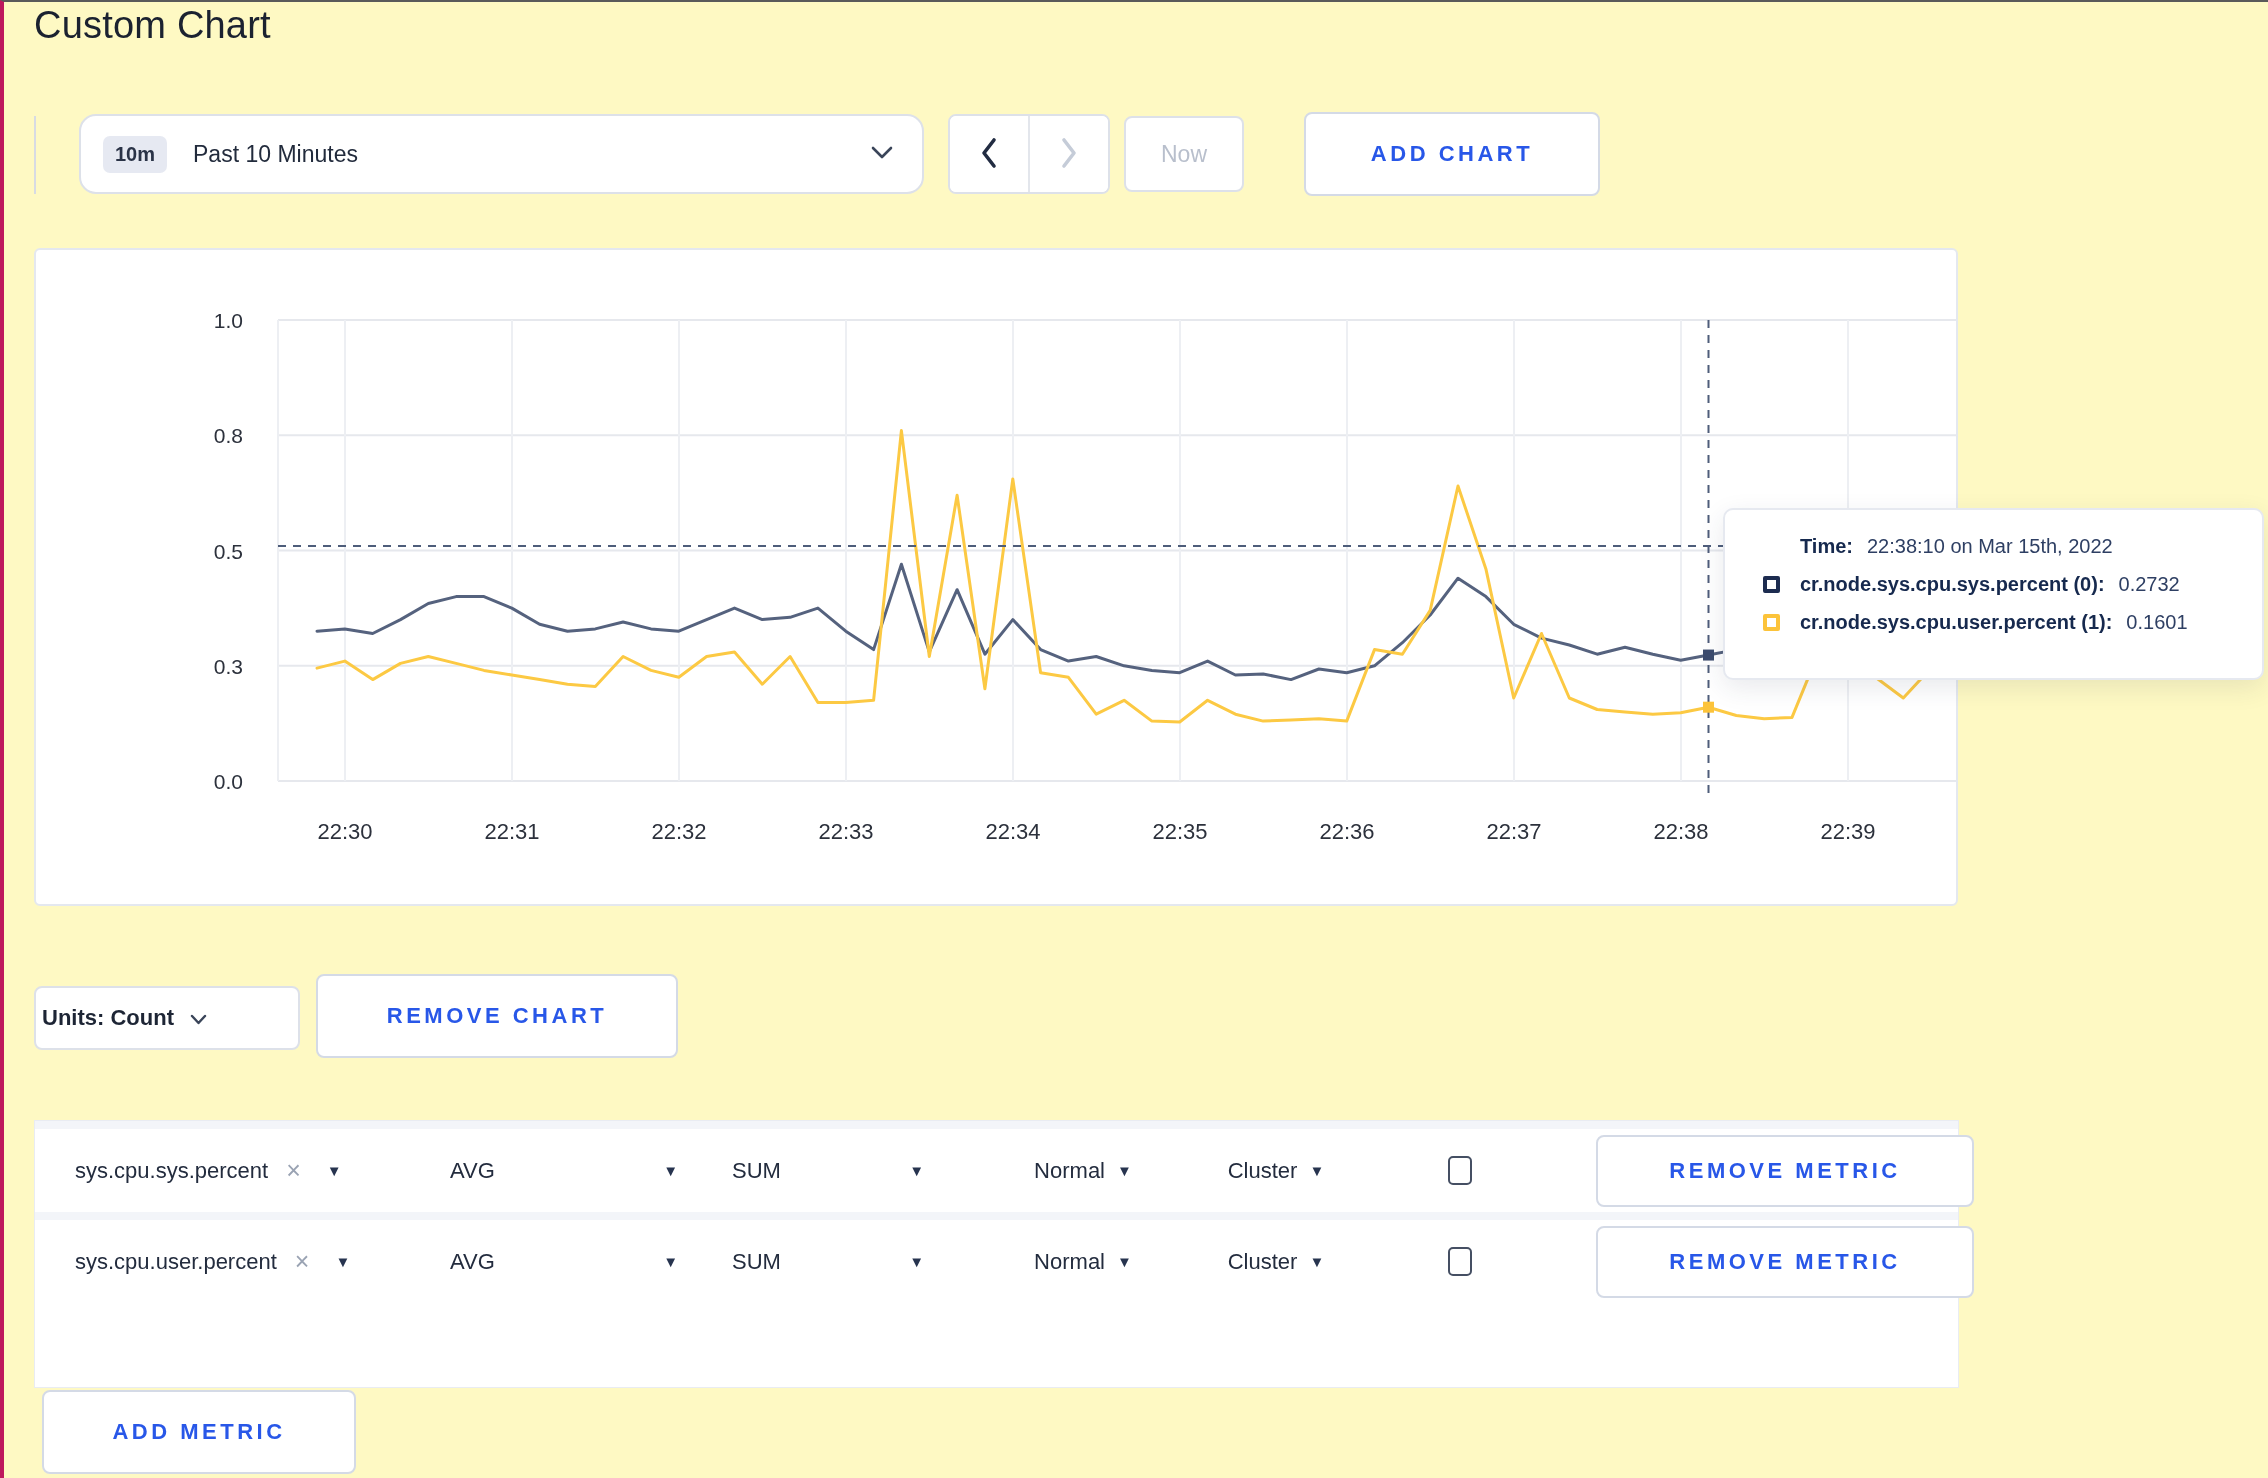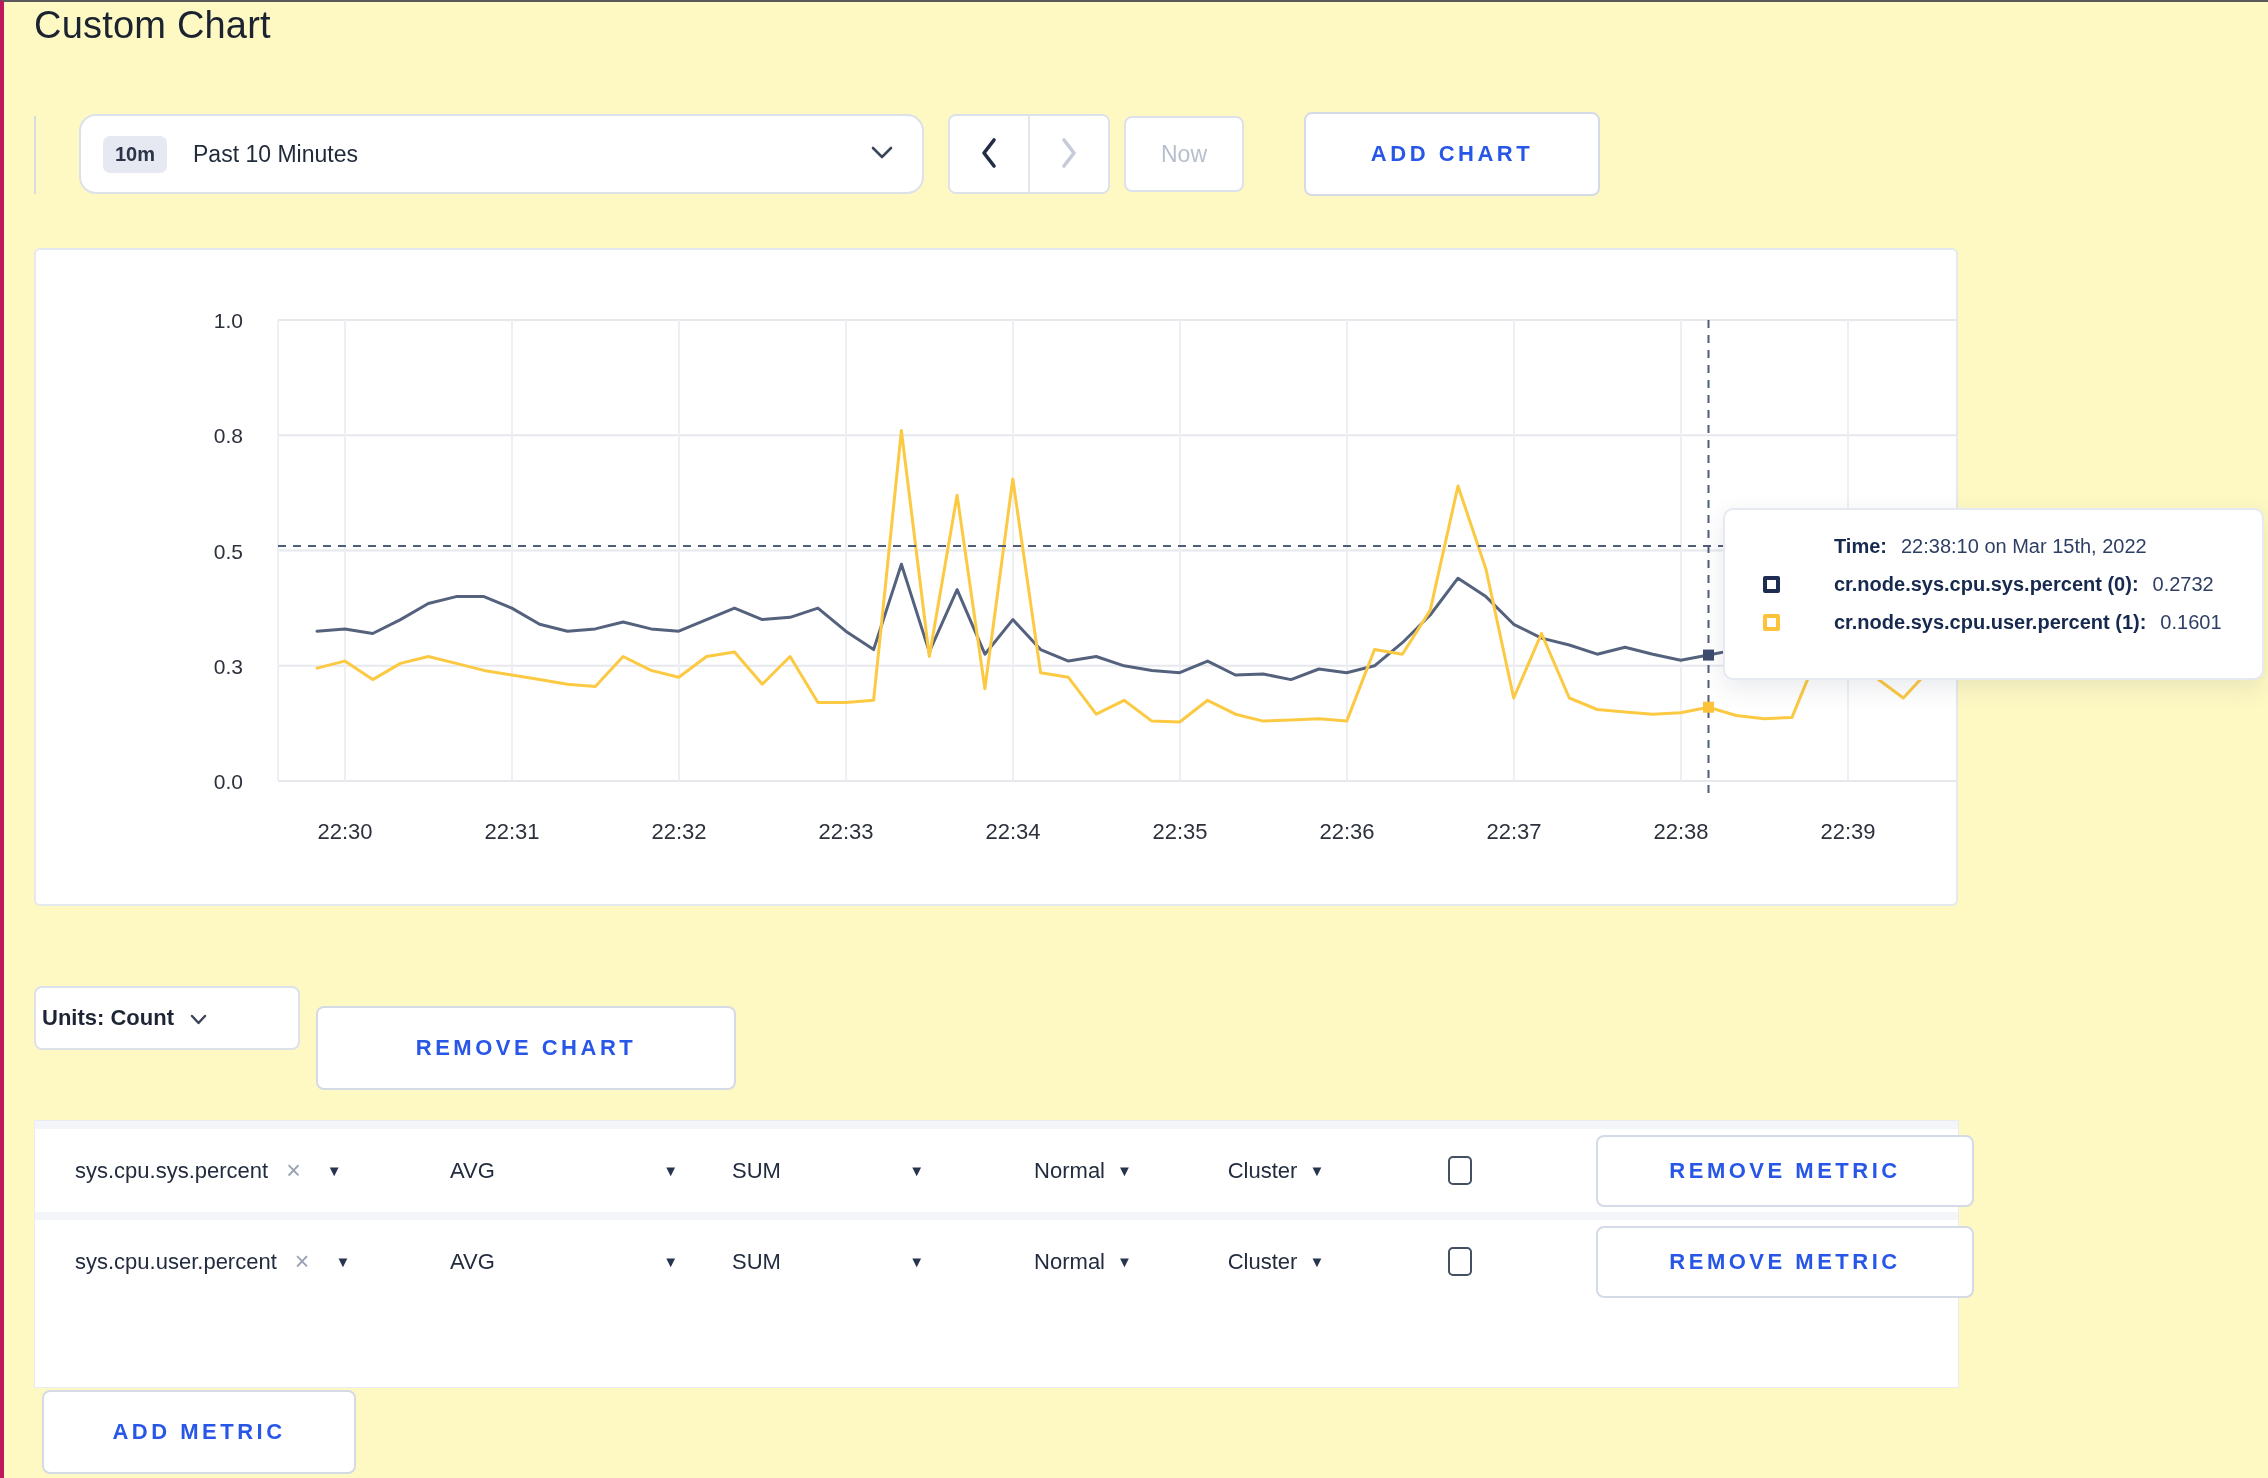--- a/index.html
+++ b/index.html
@@ -60,29 +60,29 @@
     position:absolute;left:1719px;top:506px;width:541px;height:172px;
     background:#fff;border:2px solid #e6e9f0;border-radius:10px;
     box-shadow:0 8px 26px rgba(40,50,80,.10);box-sizing:border-box;
     padding:25px 10px 0 38px;display:flex;flex-direction:column;gap:15px;z-index:5;
   }
   .tt-row{display:flex;align-items:center;font-size:20px;white-space:nowrap;}
   .tt-icon-slot{width:37px;display:flex;align-items:center;}
   .tt-square{width:17px;height:17px;border-radius:2px;box-sizing:border-box;}
   .tt-square.s0{border:4px solid #1d2c50;}
   .tt-square.s1{border:4px solid #fcc33a;}
-  .tt-label{font-weight:700;color:#16294e;margin-left:34px;}
+  .tt-label{font-weight:700;color:#16294e;}
   .tt-value{color:#2e3f63;margin-left:14px;}
   
   .units-btn{
     position:absolute;left:30px;top:984px;width:266px;height:64px;
     display:flex;align-items:center;justify-content:flex-start;gap:16px;
     font-size:22px;font-weight:700;color:#1d2535;
   }
-  .remove-chart-btn{position:absolute;left:312px;top:1004px;width:420px;height:84px;}
+  .remove-chart-btn{position:absolute;left:312px;top:972px;width:362px;height:84px;}
   
   .metrics-card{
     position:absolute;left:30px;top:1118px;width:1925px;height:268px;
     background:#fff;border:1px solid #e9ecf2;box-sizing:border-box;
   }
   .m-grid{
     display:grid;grid-template-columns:375px 282px 252px 198px 188px 196px 1fr;
     padding-left:40px;align-items:center;box-sizing:border-box;
   }
   .m-header{height:70px;}

